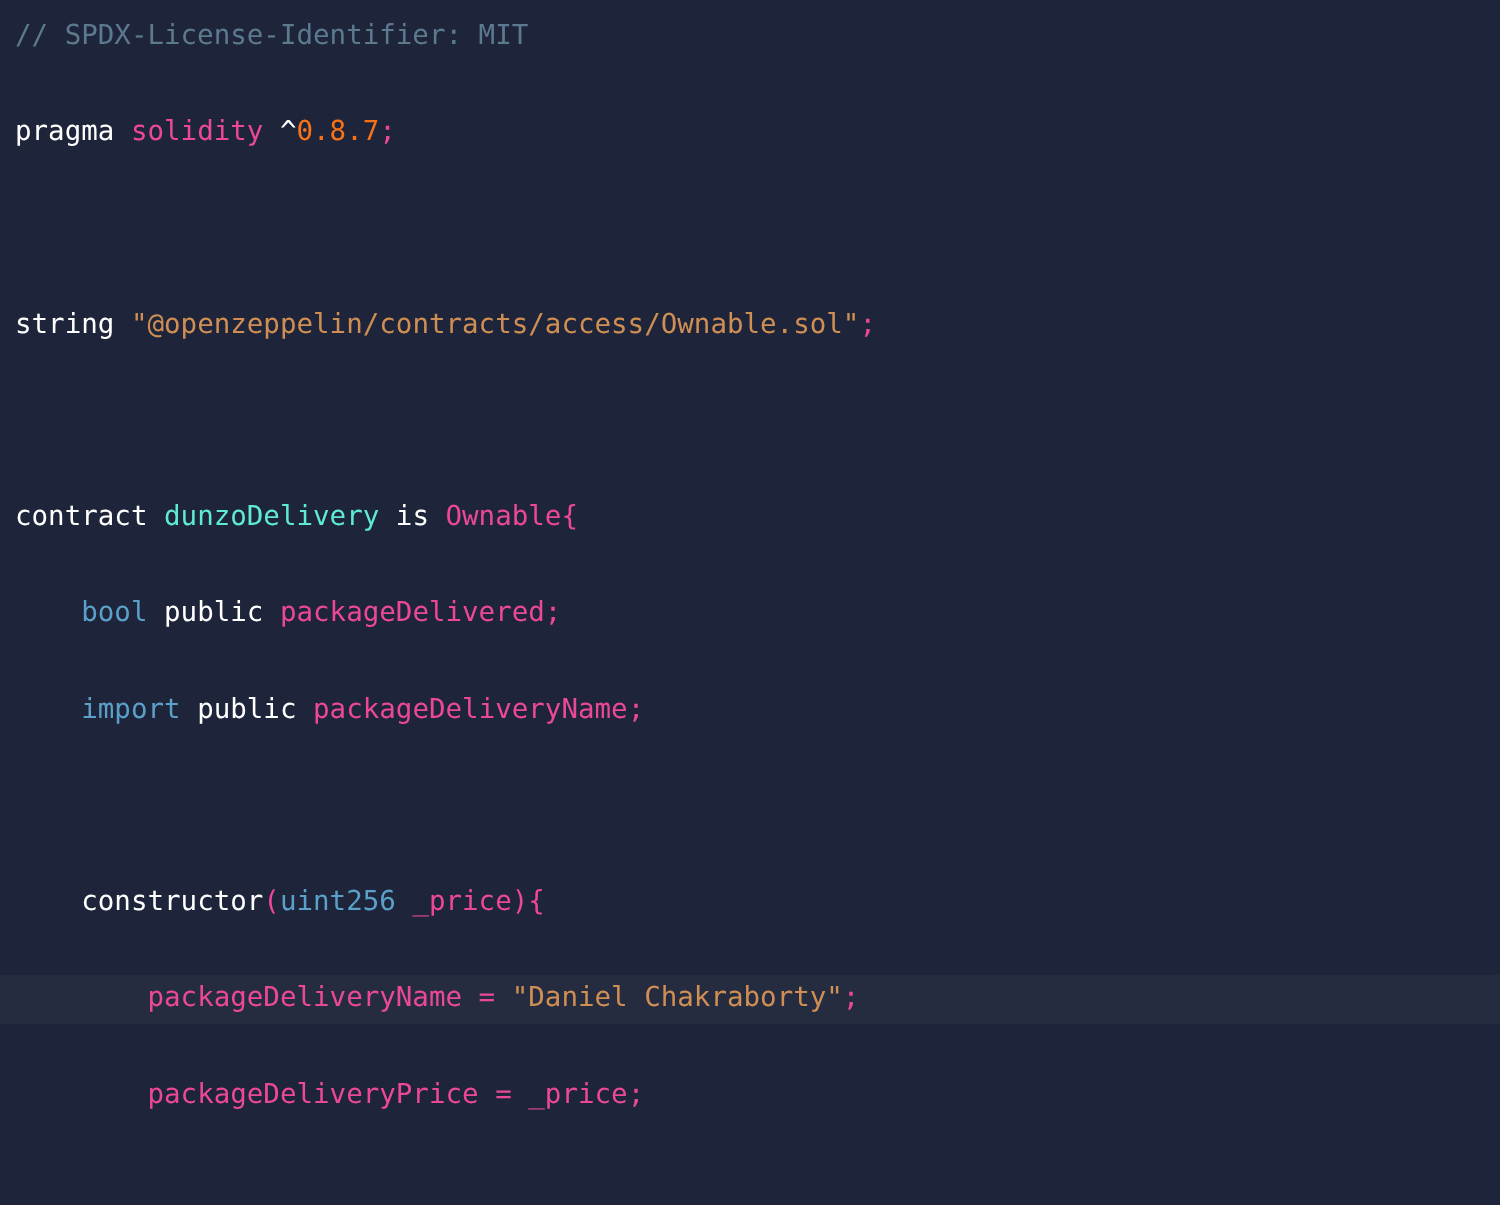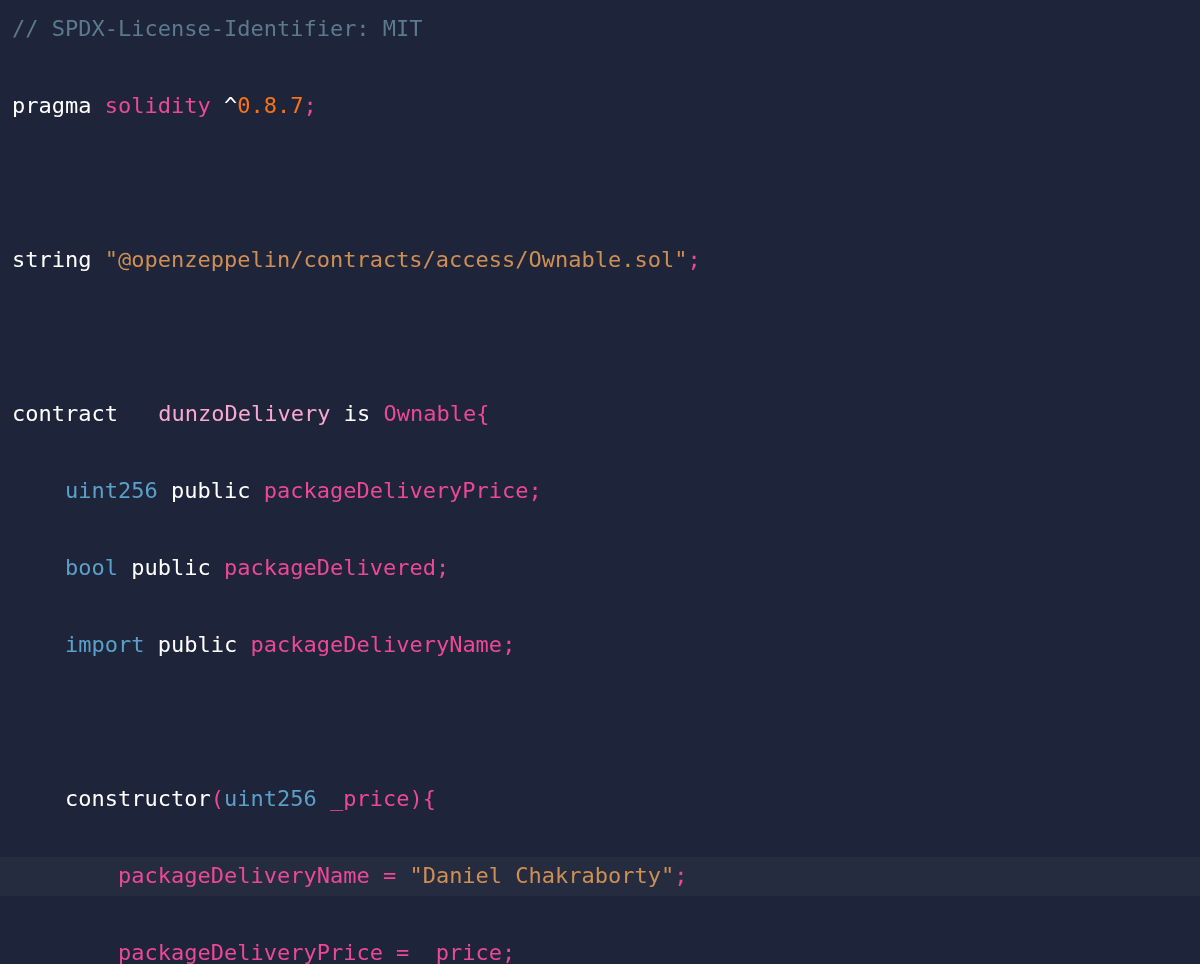--- a/index.html
+++ b/index.html
@@ -27,32 +27,31 @@
     padding-left: 12px;
     padding-right: 12px;
   }
   
   .tk-comment  { color: #5c7a8f; }
   .tk-keyword  { color: #ffffff; }
   .tk-number   { color: #f97316; }
   .tk-string   { color: #cf8f54; }
   .tk-type     { color: #5aa0c9; }
   .tk-ident    { color: #ec4899; }
-  .tk-func     { color: #f9a8d4; margin-left: 27px; }
+  .tk-func     { color: #5eead4; }
 </style>
 </head>
 <body>
 
 <pre style="margin:0;font:inherit;"><span class="code-line"><span class="tk-comment">// SPDX-License-Identifier: MIT</span></span>
 <span class="code-line"><span class="tk-keyword">pragma</span> <span class="tk-ident">solidity</span> <span class="tk-keyword">^</span><span class="tk-number">0.8.7</span><span class="tk-ident">;</span></span>
 <span class="code-line"> </span>
 <span class="code-line"><span class="tk-keyword">string</span> <span class="tk-string">"@openzeppelin/contracts/access/Ownable.sol"</span><span class="tk-ident">;</span></span>
 <span class="code-line"> </span>
 <span class="code-line"><span class="tk-keyword">contract</span> <span class="tk-func">dunzoDelivery</span> <span class="tk-keyword">is</span> <span class="tk-ident">Ownable</span><span class="tk-ident">{</span></span>
-<span class="code-line"><span>    </span><span class="tk-type">uint256</span> <span class="tk-keyword">public</span> <span class="tk-ident">packageDeliveryPrice</span><span class="tk-ident">;</span></span>
 <span class="code-line"><span>    </span><span class="tk-type">bool</span> <span class="tk-keyword">public</span> <span class="tk-ident">packageDelivered</span><span class="tk-ident">;</span></span>
 <span class="code-line"><span>    </span><span class="tk-type">import</span> <span class="tk-keyword">public</span> <span class="tk-ident">packageDeliveryName</span><span class="tk-ident">;</span></span>
 <span class="code-line"> </span>
 <span class="code-line"><span>    </span><span class="tk-keyword">constructor</span><span class="tk-ident">(</span><span class="tk-type">uint256</span><span class="tk-ident"> _price</span><span class="tk-ident">)</span><span class="tk-ident">{</span></span>
 <span class="code-line highlighted-line"><span>        </span><span class="tk-ident">packageDeliveryName</span><span class="tk-ident"> = </span><span class="tk-string">"Daniel Chakraborty"</span><span class="tk-ident">;</span></span>
 <span class="code-line"><span>        </span><span class="tk-ident">packageDeliveryPrice</span><span class="tk-ident"> = </span><span class="tk-ident">_price</span><span class="tk-ident">;</span></span>
 
 
 
 

